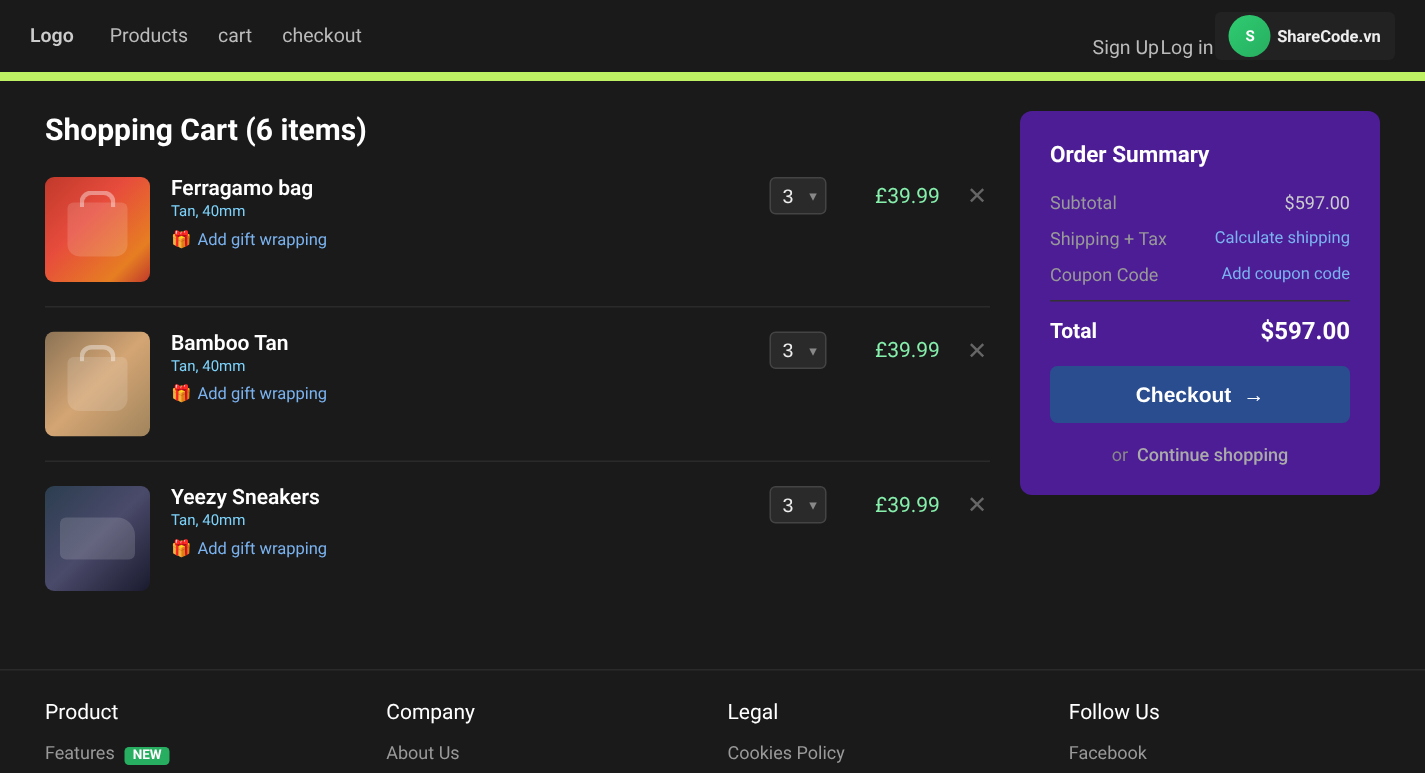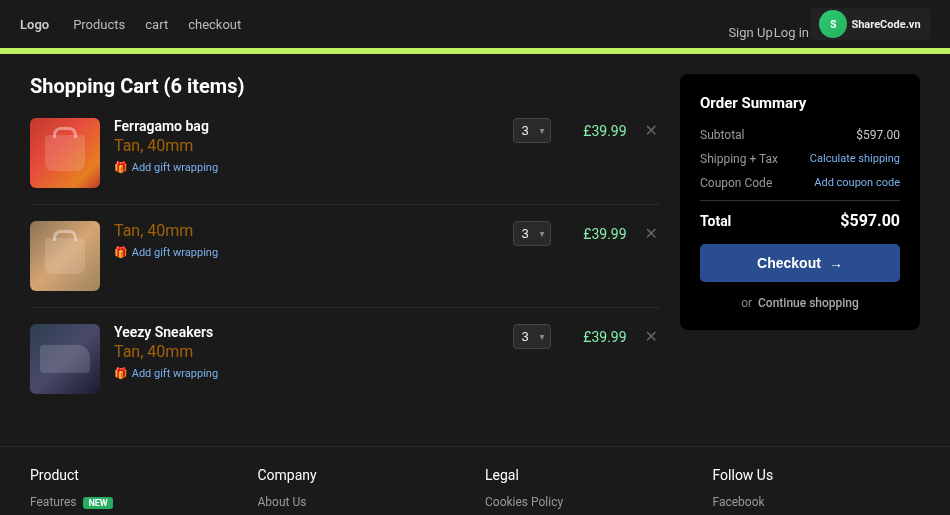--- a/index.html
+++ b/index.html
@@ -162,22 +162,22 @@
     .item-details {
       flex: 1;
     }
     .item-name {
       font-size: 14px;
       font-weight: 600;
       color: #fff;
       margin-bottom: 2px;
     }
     .item-variant {
-      font-size: 16px;
-      color: #a16207;
+      font-size: 10px;
+      color: #7dd3fc;
       margin-bottom: 6px;
     }
     .item-gift {
       font-size: 11px;
       color: #7bb3f0;
       display: flex;
       align-items: center;
       gap: 4px;
       cursor: pointer;
     }
@@ -224,21 +224,21 @@
       border: none;
       color: #666;
       cursor: pointer;
       font-size: 16px;
       padding: 2px;
     }
 
     
     .order-summary {
       width: 240px;
-      background: #000000;
+      background: #4c1d95;
       border-radius: 8px;
       padding: 20px;
       flex-shrink: 0;
       height: fit-content;
     }
     .summary-title {
       font-size: 15px;
       font-weight: 700;
       color: #fff;
       margin-bottom: 16px;
@@ -397,20 +397,21 @@
       </div>
     </div>
 
     <div class="cart-item">
       <div class="item-image">
         <div class="item-image-bamboo">
           <div class="bag-shape"></div>
         </div>
       </div>
       <div class="item-details">
+        <div class="item-name">Bamboo Tan</div>
         <div class="item-variant">Tan, 40mm</div>
         <div class="item-gift">
           <span>🎁</span>
           <span>Add gift wrapping</span>
         </div>
       </div>
       <div class="item-qty-price">
         <div class="qty-wrapper">
           <select class="qty-select">
             <option>3</option><option>1</option><option>2</option><option>4</option><option>5</option>

